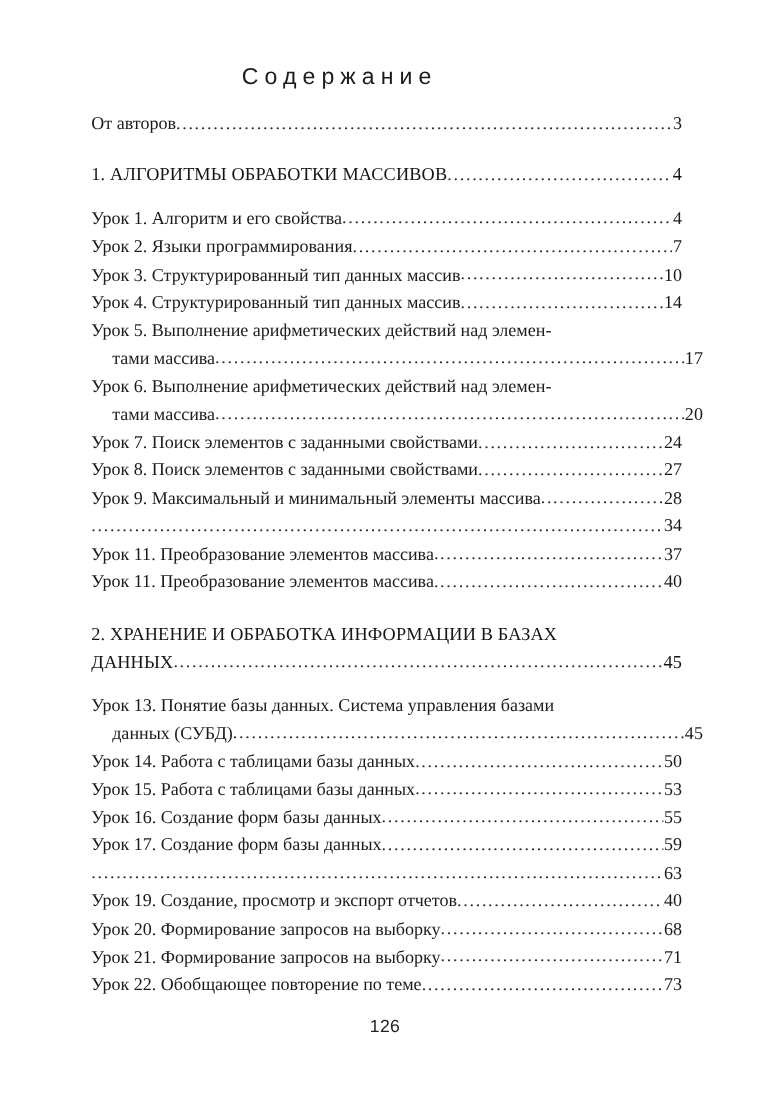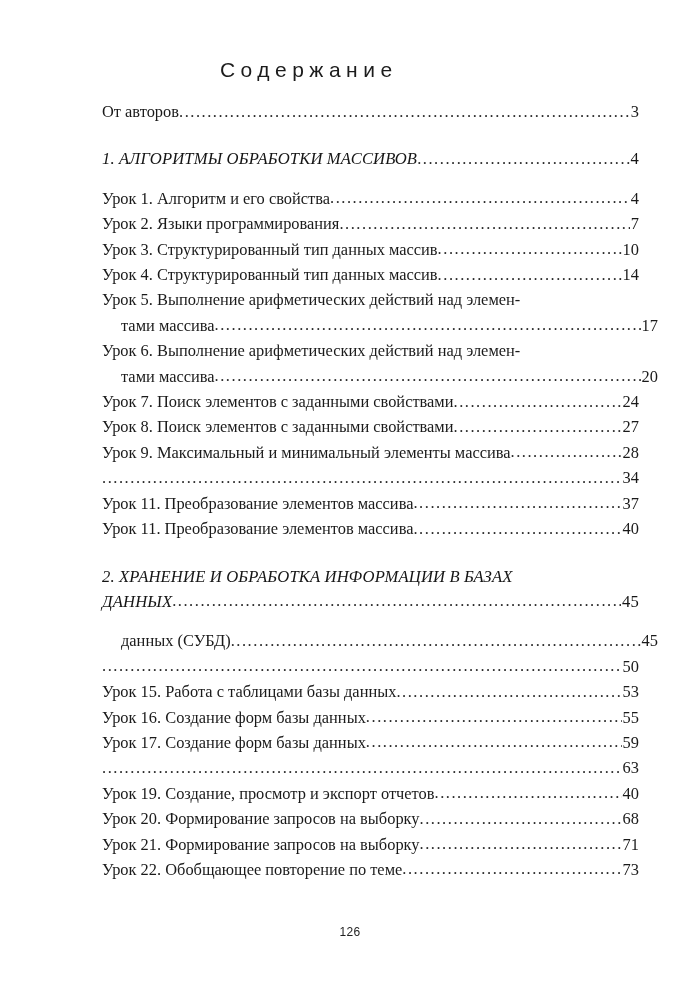--- a/index.html
+++ b/index.html
@@ -52,21 +52,20 @@
 
   .toc-entry {
     display: block;
     position: relative;
     width: 100%;
     box-sizing: border-box;
     font-size: 16.4px;
     line-height: 25.4px;
     color: #1a1a1a;
     text-decoration: none;
-    margin-left: 19px;
   }
 
   
   .leader-row {
     display: flex;
     align-items: baseline;
     width: 100%;
   }
   .leader-row .ltext {
     flex: 0 1 auto;
@@ -109,38 +108,37 @@
   .section-head {
     font-size: 16.6px;
     line-height: 25.4px;
     text-transform: none;
     letter-spacing: 0.15px;
     color: #151515;
   }
   .section-head .ltext,
   .section-head .entry-line1 {
     letter-spacing: 0.15px;
-    font-style: italic;
   }
 
   
   .gap-before-lg { margin-top: 22px; }
   .gap-before-md { margin-top: 14px; }
   .gap-before-sm { margin-top: 7px; }
   .gap-none { margin-top: 0; }
 
   
   .folio {
     position: absolute;
     left: 0;
     top: 925px;
     width: 700px;
     text-align: center;
     font-family: "Liberation Sans", "DejaVu Sans", sans-serif;
-    font-size: 12px;
+    font-size: 16px;
     color: #1f1f1f;
     letter-spacing: 0.3px;
   }
 </style>
 </head>
 <body>
 
 <div class="page">
 
   <div class="toc-title">Содержание</div>
@@ -247,28 +245,30 @@
       </div>
       <div class="toc-entry gap-before-lg section-head">
         <div class="entry-line1">2. ХРАНЕНИЕ И ОБРАБОТКА ИНФОРМАЦИИ В БАЗАХ</div>
         <div class="leader-row indent-none">
           <span class="ltext">ДАННЫХ </span>
           <span class="ldots">.........................................................................................................................................................................</span>
           <span class="lpage">45</span>
         </div>
       </div>
       <div class="toc-entry gap-before-md">
+        <div class="entry-line1">Урок 13. Понятие базы данных. Система управления базами</div>
         <div class="leader-row indent-cont">
           <span class="ltext">данных (СУБД)</span>
           <span class="ldots">.........................................................................................................................................................................</span>
           <span class="lpage">45</span>
         </div>
       </div>
       <div class="toc-entry gap-none">
         <div class="leader-row">
+          <span class="ltext">Урок 14. Работа с таблицами базы данных</span>
           <span class="ldots">.........................................................................................................................................................................</span>
           <span class="lpage">50</span>
         </div>
       </div>
       <div class="toc-entry gap-none">
         <div class="leader-row">
           <span class="ltext">Урок 15. Работа с таблицами базы данных</span>
           <span class="ldots">.........................................................................................................................................................................</span>
           <span class="lpage">53</span>
         </div>

